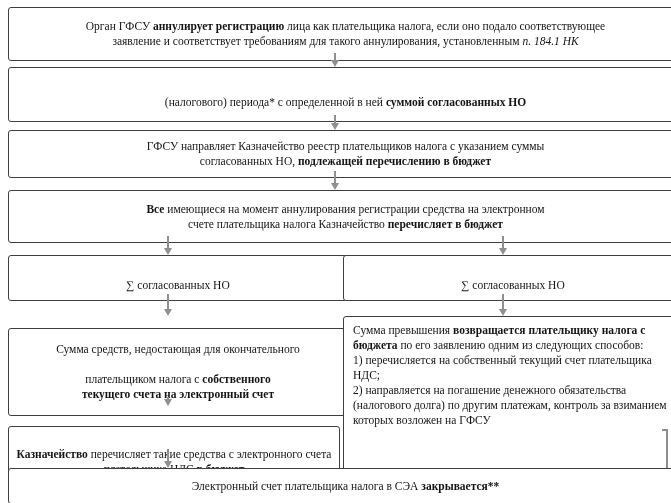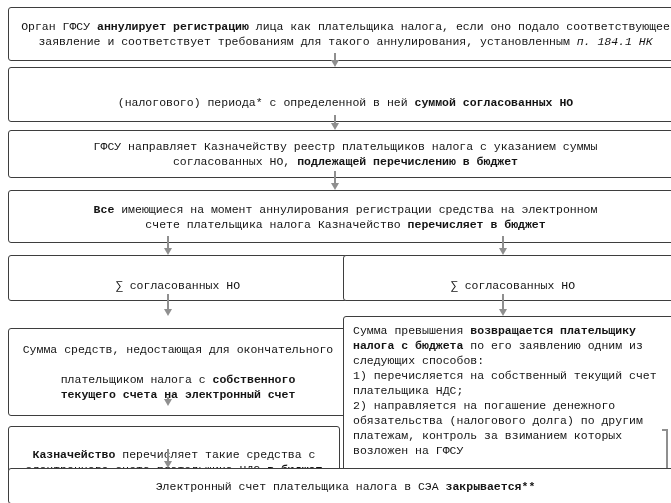--- a/index.html
+++ b/index.html
@@ -1,18 +1,18 @@
 <!DOCTYPE html>
 <html><head>
 <meta charset="utf-8">
 <style>
   html,body{margin:0;padding:0;background:#ffffff}
   .canvas{
     position:relative;width:671px;height:503px;background:#fff;overflow:hidden;
-    font-family:Liberation Mono, monospace;
+    font-family:Liberation Serif, serif;
     font-size:11.5px;line-height:15px;color:#141414;
   }
   .box{
     position:absolute;background:#fff;border:1px solid #3e3e3e;border-radius:3px;
     display:flex;align-items:center;justify-content:center;
     text-align:center;padding:3px 9px;
   }
   .full{left:8px;width:655px}
   .col-l{left:8px;width:320px}
   .col-r{left:343px;width:320px}
@@ -43,21 +43,21 @@
 
   <div class="varrow" style="left:334px;top:53px;height:7px"></div>
 
   <div class="box full" style="top:67px;height:47px">
     <div><br><span>(налогового) периода* с определенной в ней </span><b>суммой согласованных НО</b></div>
   </div>
 
   <div class="varrow" style="left:334px;top:115px;height:8px"></div>
 
   <div class="box full" style="top:130px;height:40px">
-    <div><span>ГФСУ направляет Казначейству реестр плательщиков налога с указанием суммы</span><br><span>согласованных НО, </span><b>подлежащей перечислению в бюджет</b></div>
+    <div><span>ГФСУ направляет Казначейство реестр плательщиков налога с указанием суммы</span><br><span>согласованных НО, </span><b>подлежащей перечислению в бюджет</b></div>
   </div>
 
   <div class="varrow" style="left:334px;top:171px;height:12px"></div>
 
   <div class="box full" style="top:190px;height:45px">
     <div><b>Все</b><span> имеющиеся на момент аннулирования регистрации средства на электронном</span><br><span>счете плательщика налога Казначейство </span><b>перечисляет в бюджет</b></div>
   </div>
 
   <div class="varrow" style="left:167px;top:236px;height:12px"></div>
   <div class="varrow" style="left:502px;top:236px;height:12px"></div>

